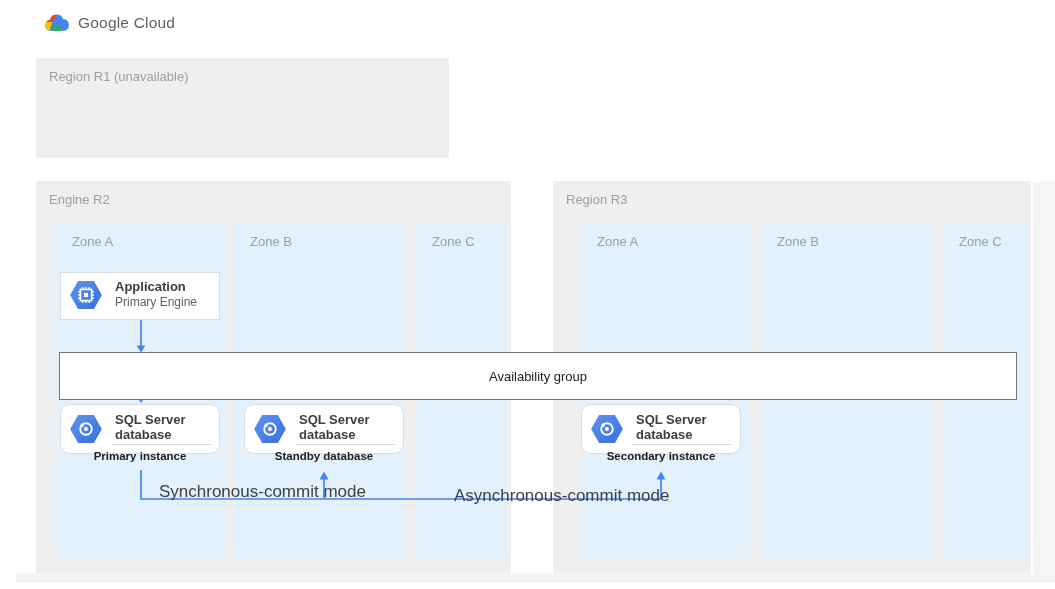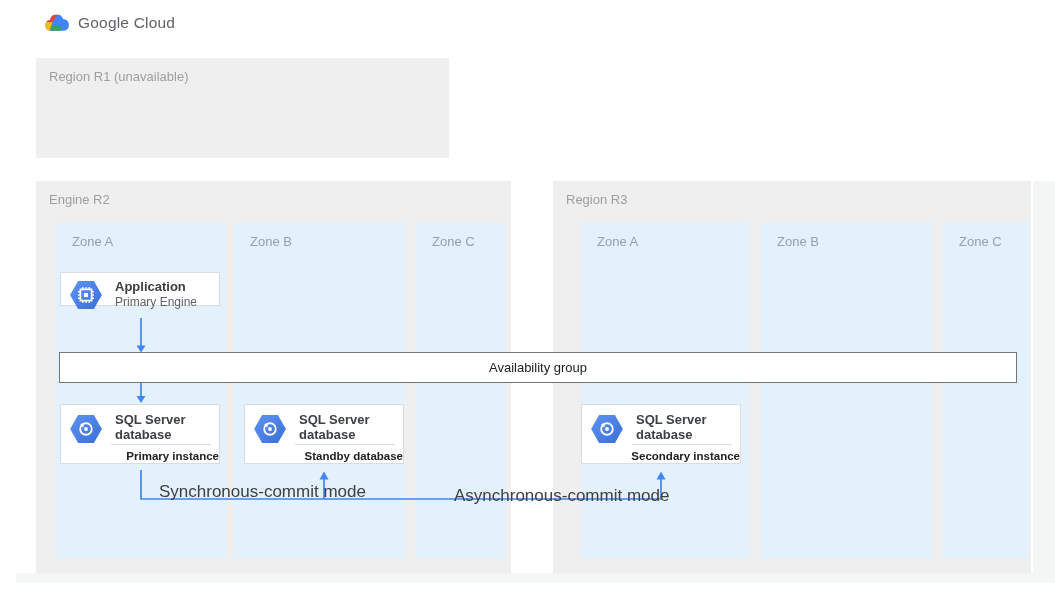--- a/index.html
+++ b/index.html
@@ -31,36 +31,36 @@
   .z-r2c{left:400px;width:90px;}
   .z-r3a{left:565px;width:168px;}
   .z-r3b{left:745px;width:170px;}
   .z-r3c{left:927px;width:85px;}
 
   
   .connectors{position:absolute;left:0;top:0;width:1055px;height:589px;z-index:5;pointer-events:none;}
 
   
   .node{position:absolute;background:#ffffff;border:1px solid #dadce0;box-sizing:border-box;z-index:10;}
-  .node-app{left:44px;top:272px;width:160px;height:34px;}
-  .node-sql{width:160px;height:60px;top:404px;}
+  .node-app{left:44px;top:272px;width:160px;height:48px;}
+  .node-sql{width:160px;height:50px;top:404px;border-radius:10px;}
   .sql-primary{left:44px;}
   .sql-standby{left:228px;}
   .sql-secondary{left:565px;}
   .node-icon{position:absolute;left:9px;top:8px;width:32px;height:28px;}
   .node-sql .node-icon{top:10px;}
   .app-text{position:absolute;left:54px;top:6px;}
   .app-title{font-size:13px;font-weight:700;color:#3c4043;line-height:16px;}
   .app-sub{font-size:12px;color:#5f6368;line-height:15px;}
   .sql-title{position:absolute;left:54px;top:7px;width:100px;font-size:13px;font-weight:700;color:#3c4043;line-height:15px;}
   .sql-divider{position:absolute;left:50px;right:8px;top:39px;border-top:1px solid #dadce0;}
-  .sql-instance{position:absolute;left:0;right:0;top:45px;text-align:right;font-size:11.5px;font-weight:700;color:#202124;}
-
-  
-  .avail-bar{position:absolute;left:43px;top:352px;width:958px;height:31px;background:#ffffff;
+  .sql-instance{position:absolute;left:0;right:0;top:45px;text-align:center;font-size:11.5px;font-weight:700;color:#202124;}
+
+  
+  .avail-bar{position:absolute;left:43px;top:352px;width:958px;height:48px;background:#ffffff;
     border:1.5px solid #757575;box-sizing:border-box;z-index:9;
     display:flex;align-items:center;justify-content:center;font-size:13px;color:#202124;}
 
   
   .edge-label{position:absolute;font-size:17px;color:#404040;z-index:6;white-space:nowrap;}
   .sync-label{left:143px;top:482px;}
   .async-label{left:438px;top:486px;}
 </style>
 </head>
 <body>

